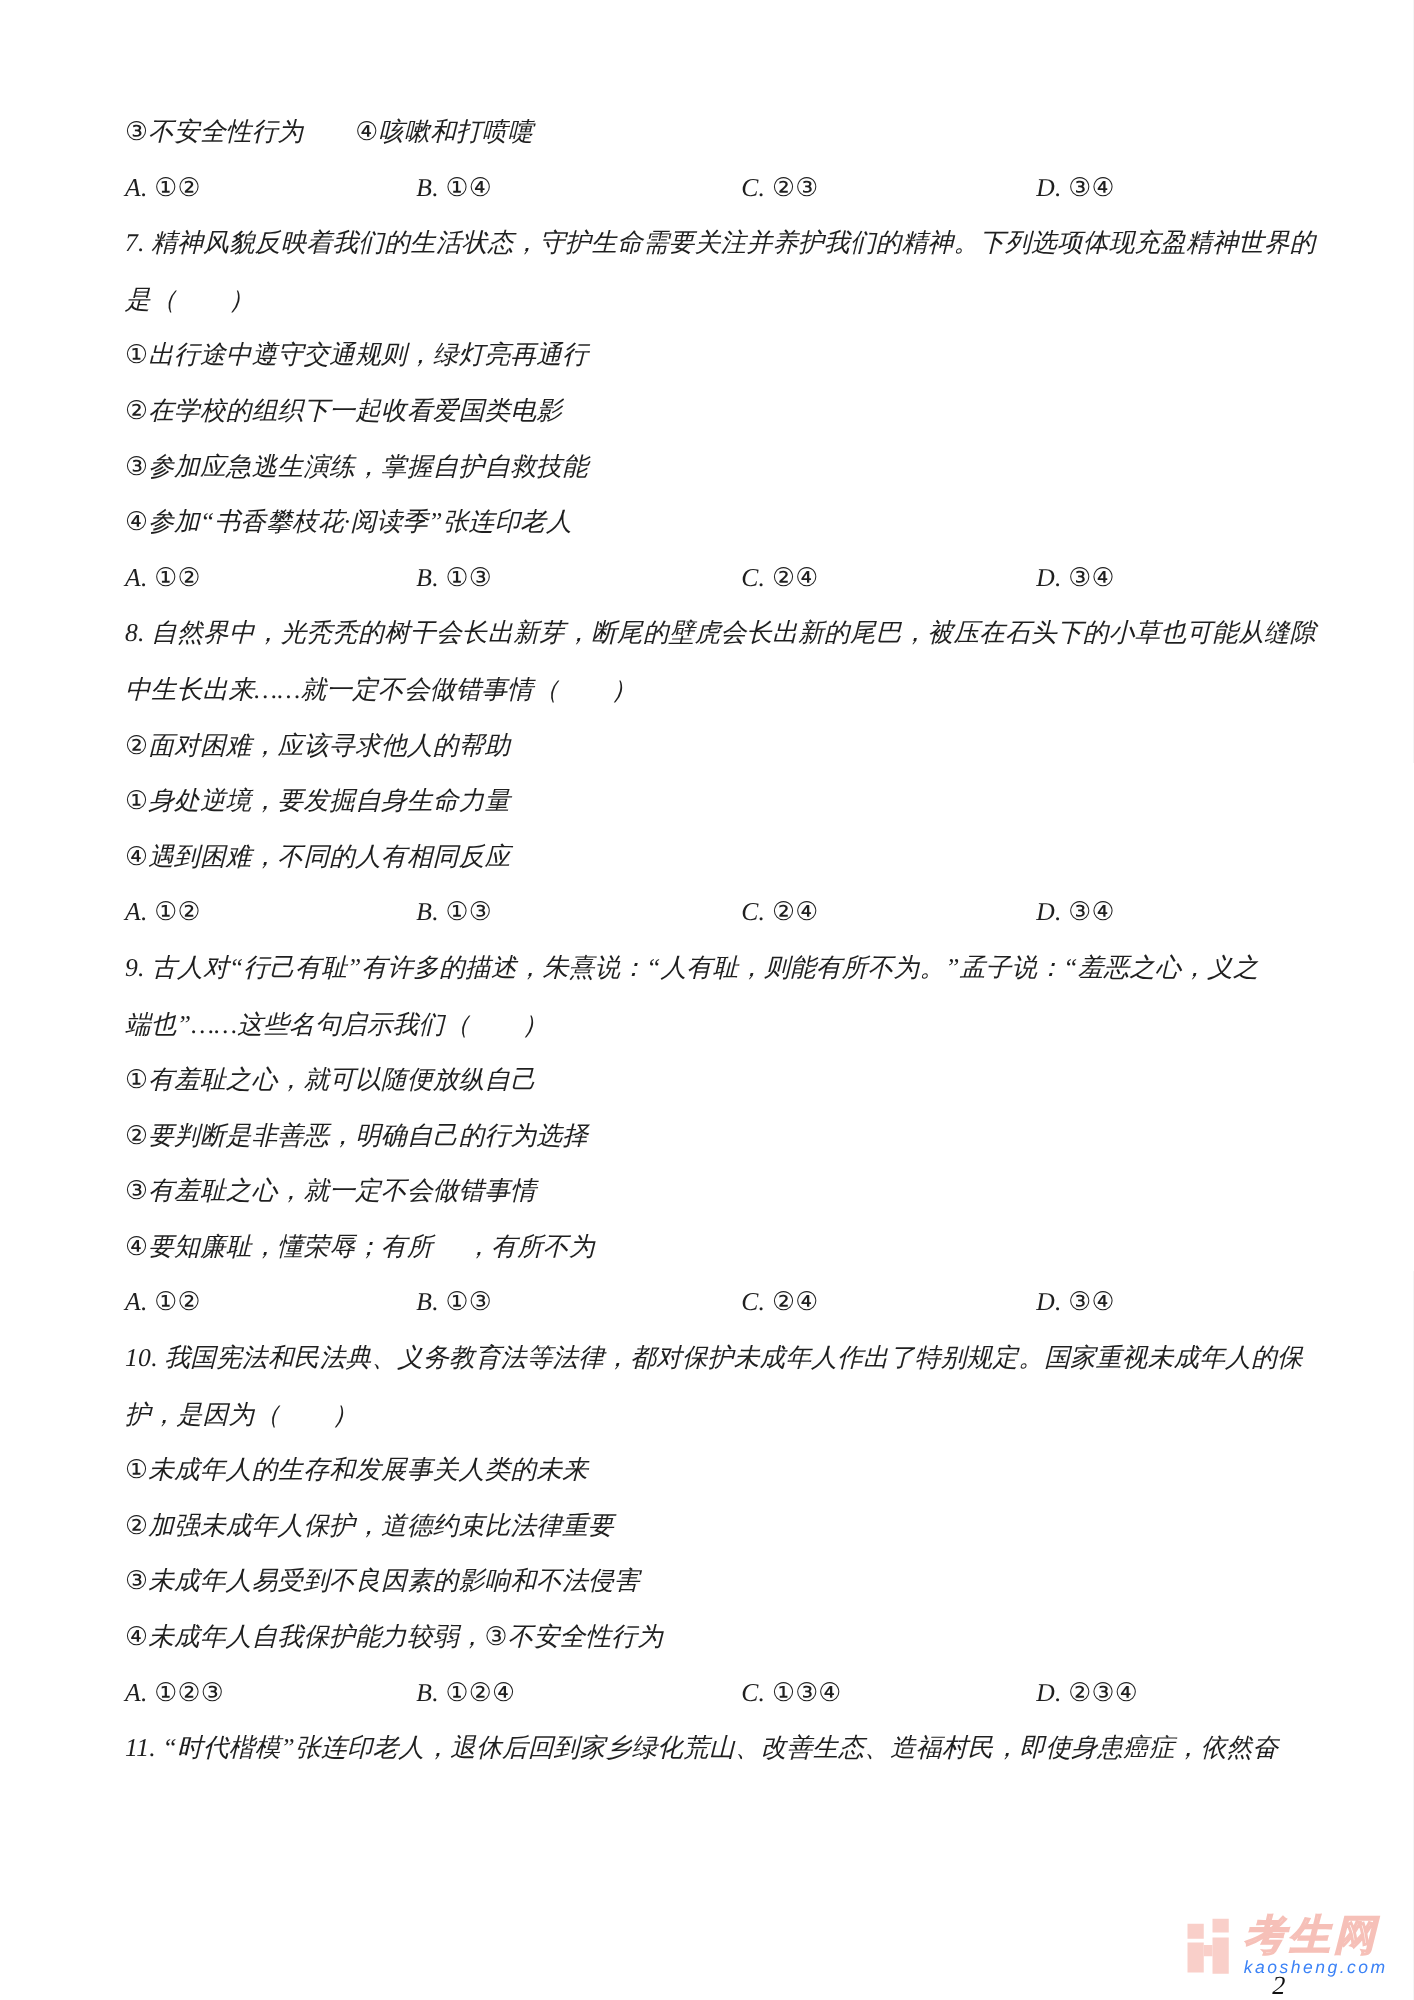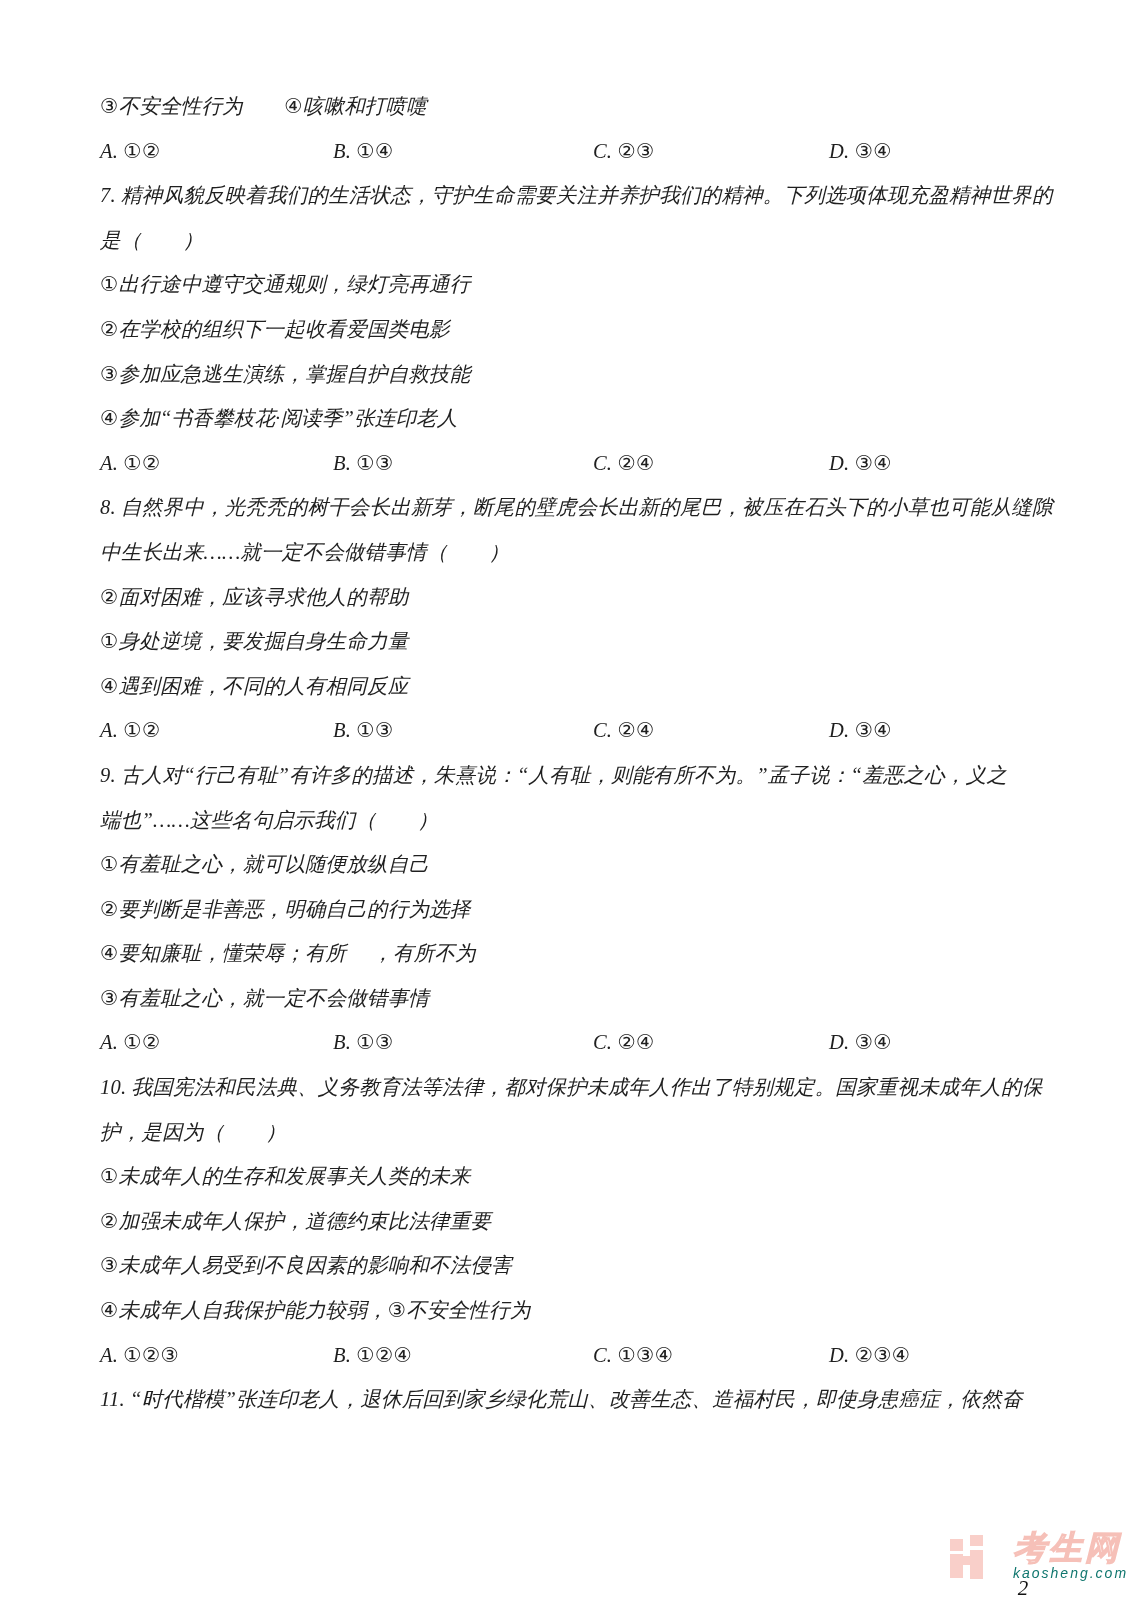--- a/index.html
+++ b/index.html
@@ -41,37 +41,37 @@
     display: flex;
     align-items: flex-start;
   }
   .wm-logo { position: relative; width: 34px; height: 46px; flex: 0 0 auto; }
   .wm-logo .b { position: absolute; background: #f9cfc9; }
   .b-lt { left: 0;  top: 6px;  width: 13px; height: 12px; }
   .b-lb { left: 0;  top: 21px; width: 13px; height: 24px; }
   .b-rt { left: 20px; top: 2px;  width: 13px; height: 11px; }
   .b-rb { left: 20px; top: 17px; width: 13px; height: 29px; }
   .b-md { left: 13px; top: 23px; width: 7px;  height: 9px; }
-  .wm-text { margin-left: 29px; }
+  .wm-text { margin-left: 11px; }
   .wm-cn {
     font-family: "Liberation Sans", "DejaVu Sans", sans-serif;
     font-size: 33px;
     line-height: 30px;
     letter-spacing: 3px;
     color: #fffdfd;
     -webkit-text-stroke: 1.2px #f6c0b8;
     font-weight: bold;
   }
   .wm-en {
     font-family: "Liberation Sans", "DejaVu Sans", sans-serif;
     font-size: 14px;
     line-height: 14px;
     margin-top: 3px;
     letter-spacing: 2px;
-    color: #0f766e;
+    color: #3b82f6;
   }
   .page-num {
     position: absolute;
     left: 1008px;
     top: 1577px;
     width: 30px;
     text-align: center;
     font-size: 21px;
     line-height: 22px;
     color: #111;
@@ -110,22 +110,22 @@
       <div class="line options">
         <span class="opt">A. ①②</span>
         <span class="opt">B. ①③</span>
         <span class="opt">C. ②④</span>
         <span class="opt">D. ③④</span>
       </div>
       <div class="line">9. 古人对“行己有耻”有许多的描述，朱熹说：“人有耻，则能有所不为。”孟子说：“羞恶之心，义之</div>
       <div class="line">端也”……这些名句启示我们（　　）</div>
       <div class="line">①有羞耻之心，就可以随便放纵自己</div>
       <div class="line">②要判断是非善恶，明确自己的行为选择</div>
+      <div class="line">③有羞耻之心，就一定不会做错事情</div>
       <div class="line">④要知廉耻，懂荣辱；有所　 ，有所不为</div>
-      <div class="line">③有羞耻之心，就一定不会做错事情</div>
       <div class="line options">
         <span class="opt">A. ①②</span>
         <span class="opt">B. ①③</span>
         <span class="opt">C. ②④</span>
         <span class="opt">D. ③④</span>
       </div>
       <div class="line">10. 我国宪法和民法典、义务教育法等法律，都对保护未成年人作出了特别规定。国家重视未成年人的保</div>
       <div class="line">护，是因为（　　）</div>
       <div class="line">①未成年人的生存和发展事关人类的未来</div>
       <div class="line">②加强未成年人保护，道德约束比法律重要</div>

